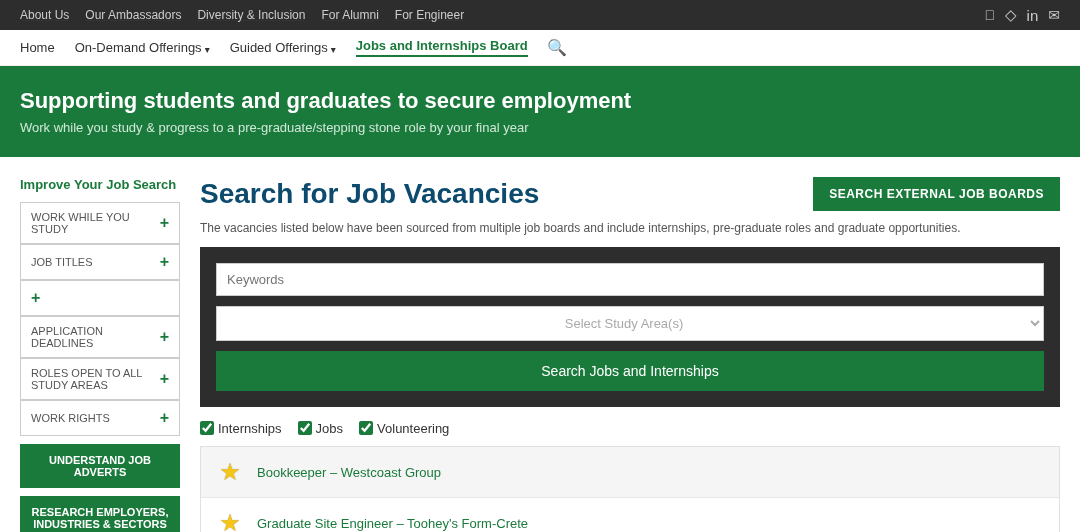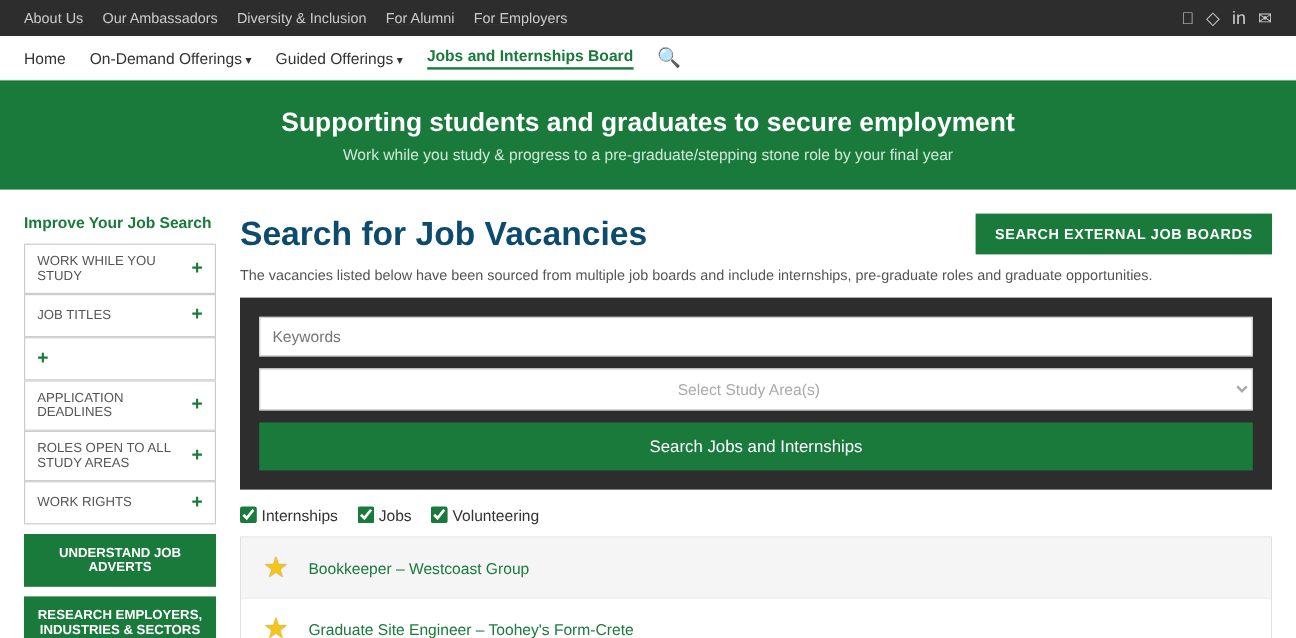--- a/index.html
+++ b/index.html
@@ -41,21 +41,21 @@
     }
     .nav-links a.active { color: #1a7a3c; font-weight: bold; border-bottom: 2px solid #1a7a3c; padding-bottom: 2px; }
     .nav-links .dropdown { display: flex; align-items: flex-end; gap: 3px; cursor: pointer; }
     .nav-links .dropdown-arrow { font-size: 10px; }
     .search-icon-nav { font-size: 16px; cursor: pointer; color: #333; }
 
     
     .hero {
       background: #1a7a3c;
       color: #fff;
-      text-align: center;
+      text-align: left;
       padding: 22px 20px;
     }
     .hero h1 { font-size: 22px; font-weight: bold; margin-bottom: 6px; }
     .hero p { font-size: 13px; color: #d0e8d8; }
 
     
     .content-area {
       display: flex;
       padding: 20px;
       gap: 20px;
@@ -202,21 +202,21 @@
   </style>
 </head>
 <body>
 
 <div class="top-bar">
   <div class="top-bar-links">
     <a href="#">About Us</a>
     <a href="#">Our Ambassadors</a>
     <a href="#">Diversity &amp; Inclusion</a>
     <a href="#">For Alumni</a>
-    <a href="#">For Employers</a>
+    <a href="#">For Engineer</a>
   </div>
   <div class="top-bar-icons">
     <span></span>
     <span style="font-size:15px;">◇</span>
     <span style="font-size:15px;">in</span>
     <span>✉</span>
   </div>
 </div>
 
 <div class="main-nav">

